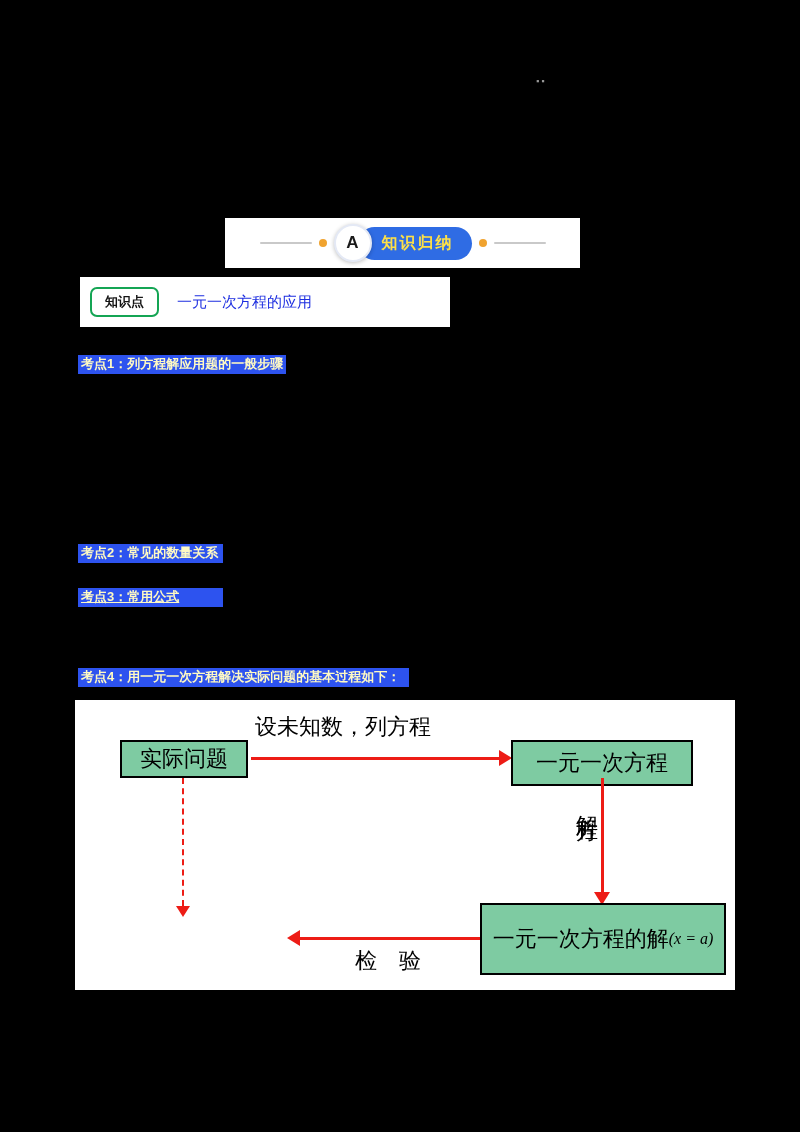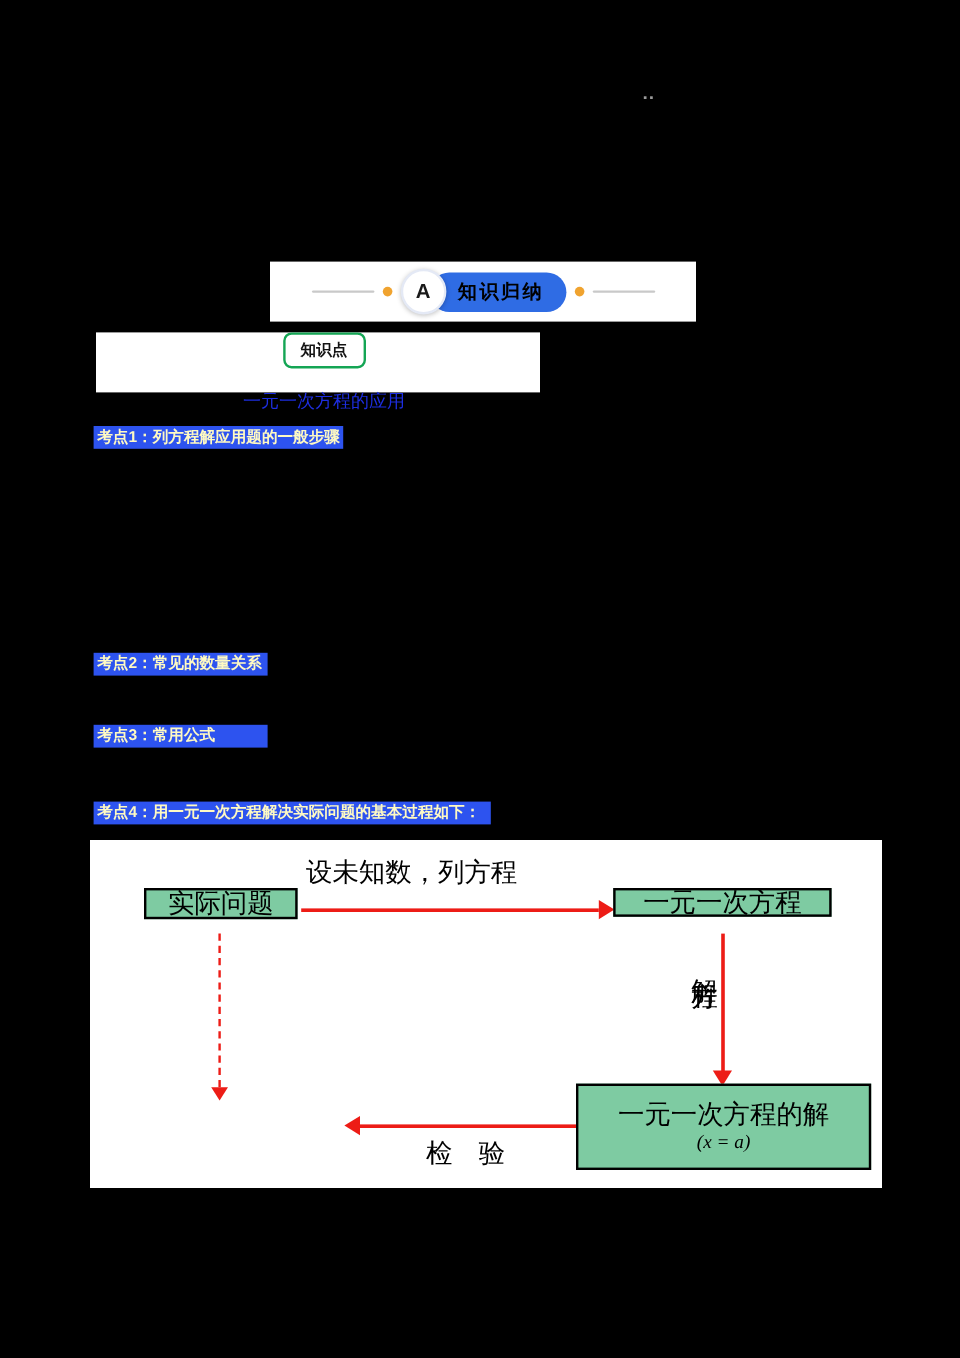--- a/index.html
+++ b/index.html
@@ -13,45 +13,45 @@
 
   
   .banner{position:absolute;left:225px;top:218px;width:355px;height:50px;background:#fff;
     display:flex;align-items:center;justify-content:center;gap:7px;}
   .deco-line{width:52px;height:2px;background:#c9c9c9;border-radius:1px;}
   .deco-dot{width:8px;height:8px;border-radius:50%;background:#f0a32f;}
   .badge{display:flex;align-items:center;}
   .badge-circle{width:34px;height:34px;border-radius:50%;background:#fff;border:2px solid #e4e9f5;
     box-shadow:0 1px 4px rgba(0,0,0,.25);display:flex;align-items:center;justify-content:center;
     font-weight:bold;font-size:17px;color:#1a1a1a;z-index:2;margin-right:-14px;}
-  .badge-pill{background:#2f6ce4;color:#000000;font-weight:bold;font-size:16px;
+  .badge-pill{background:#2f6ce4;color:#fde047;font-weight:bold;font-size:16px;
     padding:6px 18px 6px 24px;border-radius:17px;letter-spacing:2px;}
 
   
   .kp-box{position:absolute;left:80px;top:277px;width:370px;height:50px;background:#fff;
-    display:flex;align-items:center;gap:18px;padding-left:10px;box-sizing:border-box;flex-direction:column;}
+    display:flex;align-items:center;gap:18px;padding-left:10px;box-sizing:border-box;}
   .kp-badge{border:2px solid #14a554;border-radius:7px;padding:4px 13px;font-size:13px;
     font-weight:bold;color:#141414;background:#fff;}
   .kp-title{color:#1d2ee0;font-weight:normal;font-size:15px;}
 
   
   .topic{position:absolute;left:78px;background:#2d53ef;color:#fef9c3;font-size:13px;
     font-weight:bold;padding:2px 3px;line-height:1.15;white-space:nowrap;box-sizing:border-box;}
   .topic-1{top:355px;min-width:207px;}
   .topic-2{top:544px;min-width:145px;}
-  .topic-3{top:604px;min-width:145px;}
+  .topic-3{top:588px;min-width:145px;text-decoration:underline;}
   .topic-4{top:668px;min-width:331px;}
 
   
   .flow-panel{position:absolute;left:75px;top:700px;width:660px;height:290px;background:#fff;}
   .fc-box{position:absolute;background:#7ecba2;border:2px solid #000;box-sizing:border-box;
     display:flex;align-items:center;justify-content:center;font-size:22px;color:#000;}
-  .fc-problem{left:45px;top:40px;width:128px;height:26px;}
-  .fc-equation{left:436px;top:40px;width:182px;height:24px;}
-  .fc-solution{left:405px;top:203px;width:246px;height:72px;flex-direction:column;line-height:1.25;}
+  .fc-problem{left:45px;top:40px;width:128px;height:38px;}
+  .fc-equation{left:436px;top:40px;width:182px;height:46px;}
+  .fc-solution{left:405px;top:203px;width:246px;height:72px;line-height:1.25;}
   .fc-solution .sol2{font-family:"Liberation Serif","DejaVu Serif",serif;font-style:italic;font-size:16px;}
   .fc-answer{left:10px;top:221px;width:210px;height:38px;}
 
   .edge-label{position:absolute;color:#000;font-size:22px;}
   .setup-label{left:180px;top:12px;width:250px;}
   .check-label{left:280px;top:246px;width:120px;text-align:left;}
   .solve-label{left:497px;top:98px;writing-mode:vertical-rl;text-orientation:upright;letter-spacing:3px;}
 
   .arrow-line-h{position:absolute;height:3px;background:#ed1c16;}
   .arrow-line-v{position:absolute;width:3px;background:#ed1c16;}

